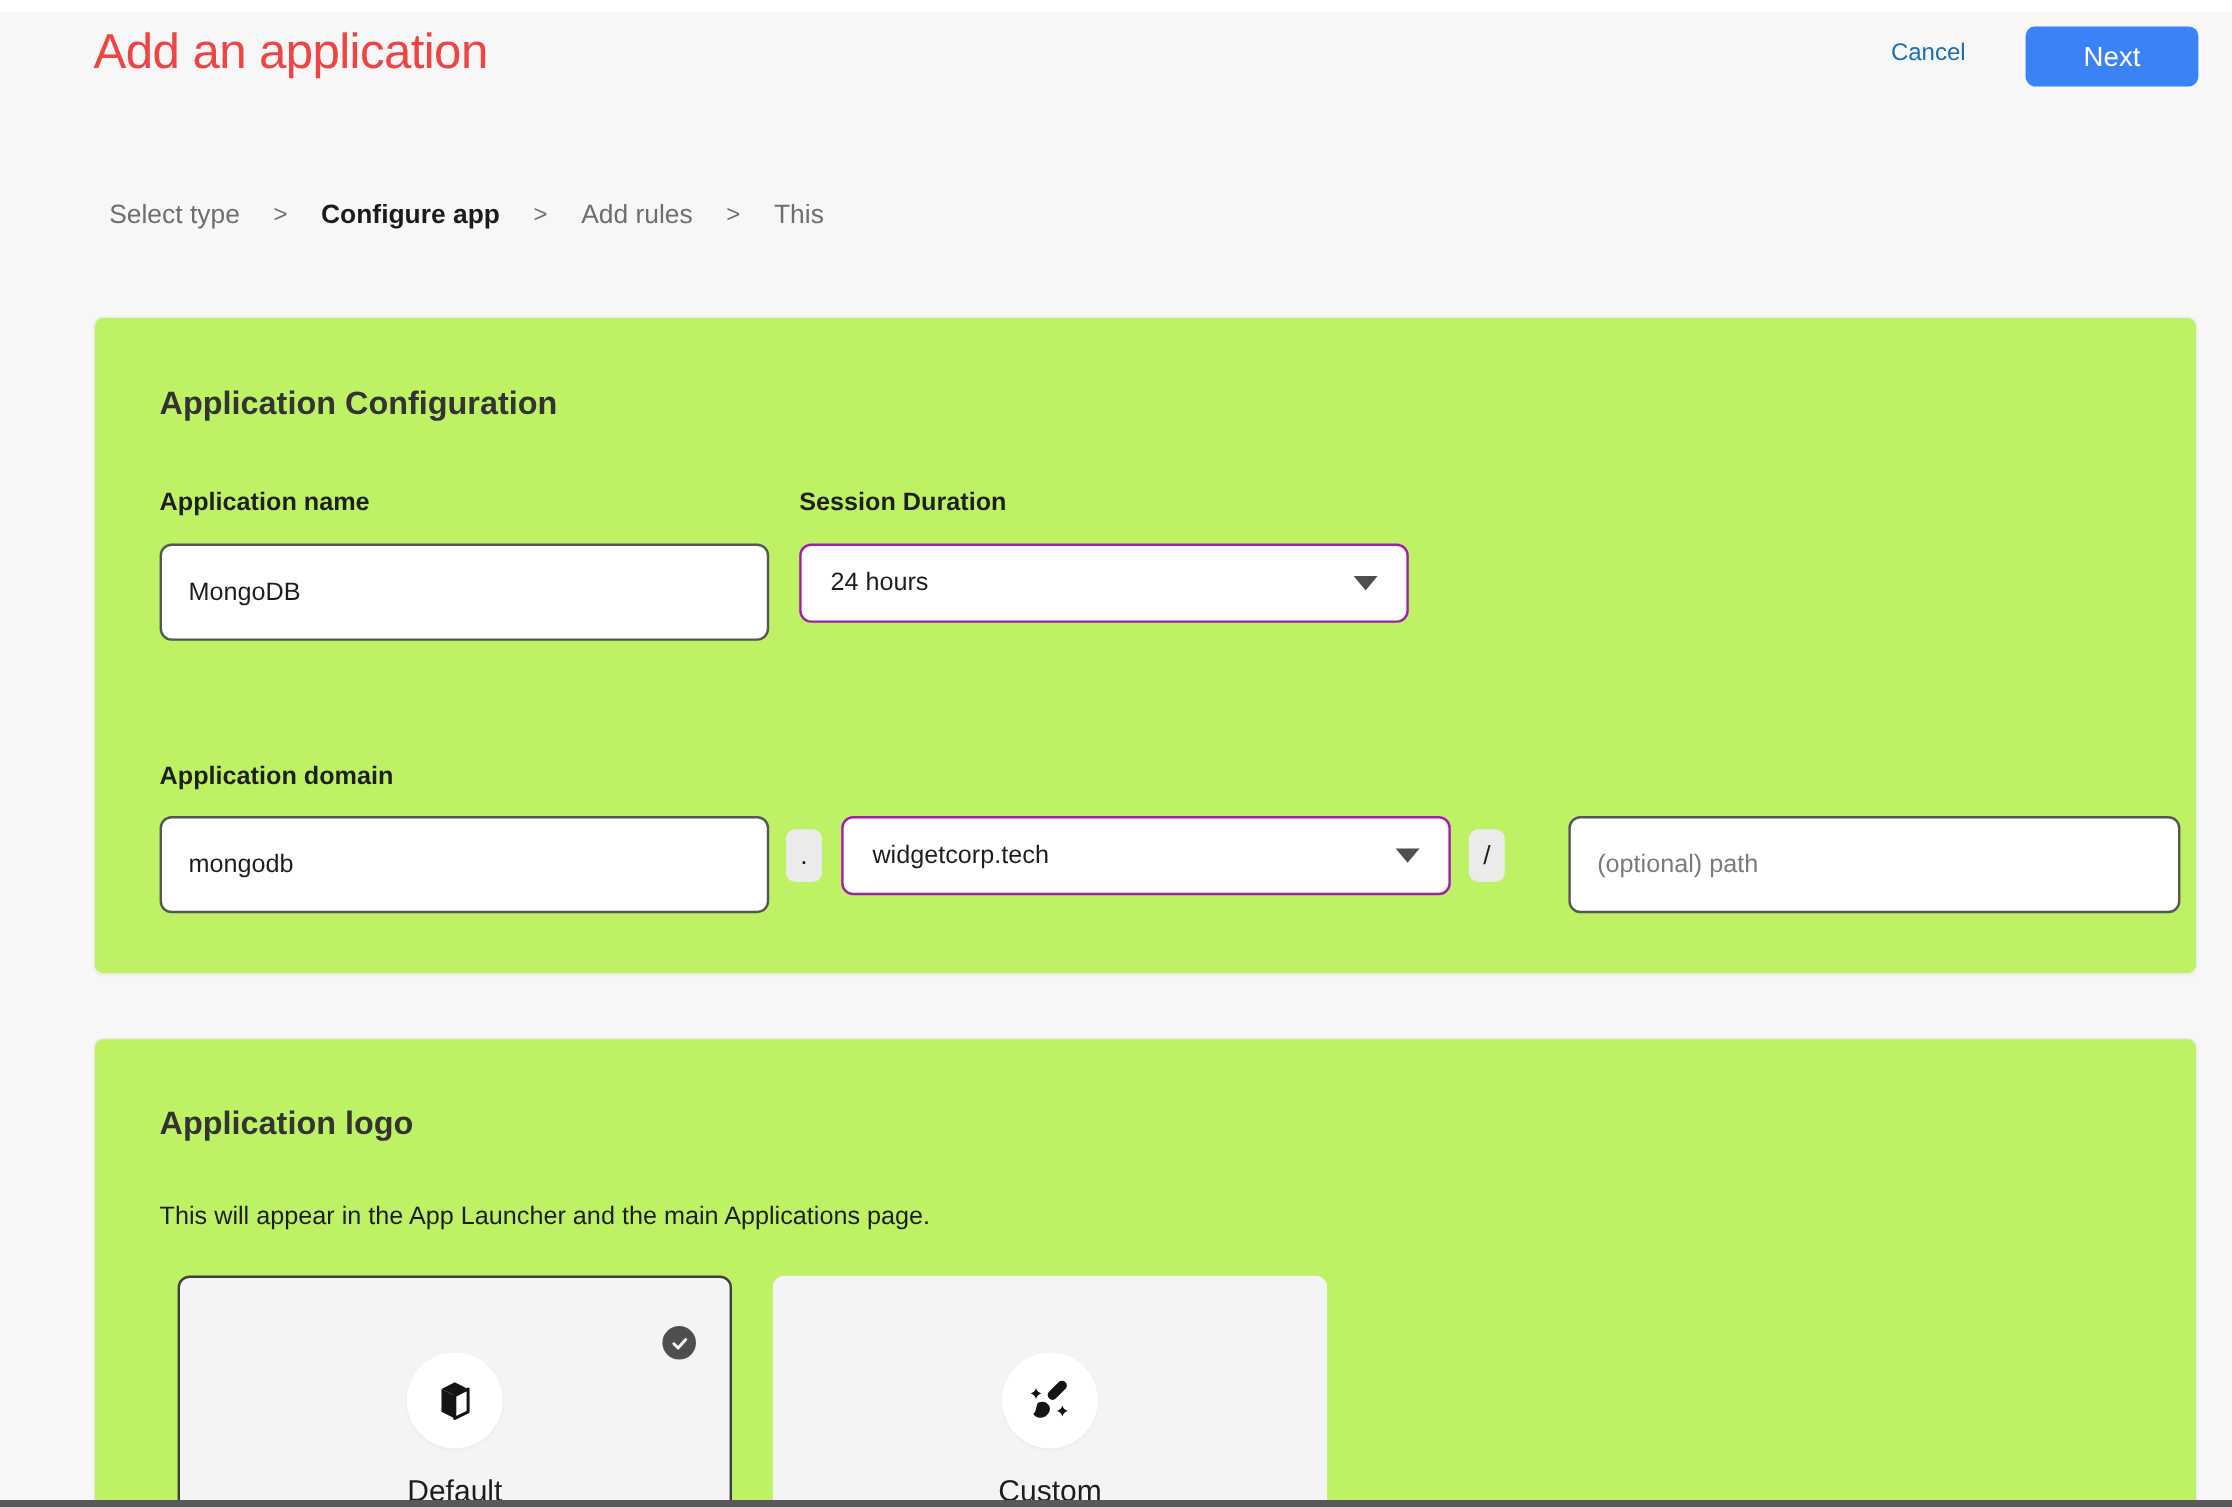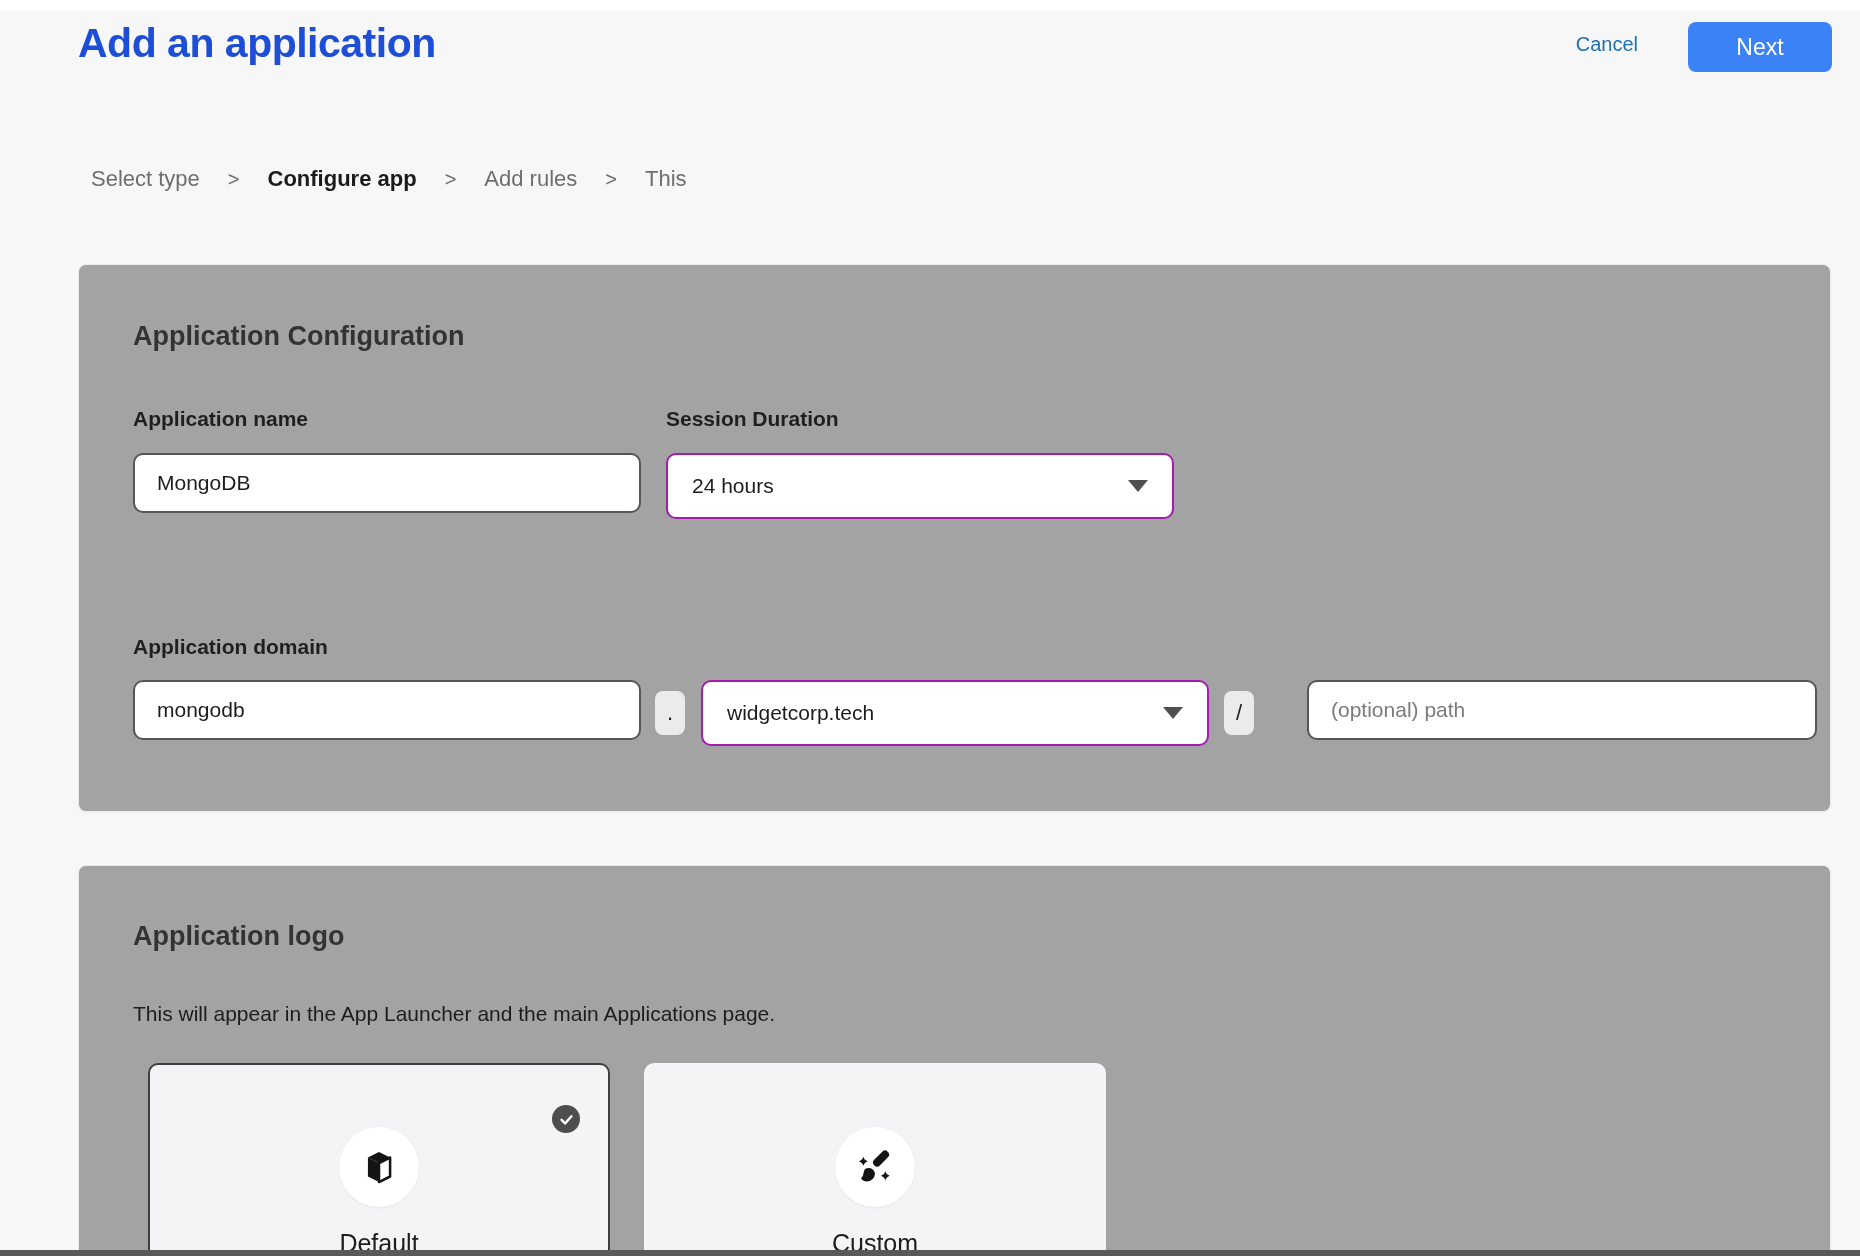--- a/index.html
+++ b/index.html
@@ -5,40 +5,40 @@
   * { margin:0; padding:0; box-sizing:border-box; }
   html,body { background:#f7f7f8; }
   #screen {
     position:relative; width:1860px; height:1256px; overflow:hidden;
     background:#f7f7f8; font-family:"Liberation Sans","DejaVu Sans",sans-serif;
     color:#1d1d1f;
   }
   .top-edge { position:absolute; left:0; top:0; width:1860px; height:10px; background:#ffffff; }
   .bottom-edge { position:absolute; left:0; top:1250px; width:1860px; height:6px; background:#59595b; }
 
-  .page-title { position:absolute; left:78px; top:20px; font-size:41px; font-weight:700; color:#1d4ed8; letter-spacing:-.5px; }
+  .page-title { position:absolute; left:78px; top:20px; font-size:41px; font-weight:400; color:#ef4444; letter-spacing:-.5px; }
   .cancel-link { position:absolute; top:33px; right:222px; font-size:20px; color:#1a70b2; cursor:pointer; background:none; border:none; font-family:inherit; }
   .next-btn { position:absolute; top:22px; left:1688px; width:144px; height:50px; background:#3b82f6; color:#fff;
     border:none; border-radius:8px; font-size:23px; font-family:inherit; cursor:pointer; }
 
   .breadcrumb { position:absolute; left:91px; top:166px; display:flex; align-items:center; gap:28px; font-size:22px; }
   .crumb { color:#6e6e72; cursor:pointer; }
   .crumb.active { color:#1b1b1b; font-weight:700; }
   .crumb-sep { color:#6e6e72; font-size:20px; }
 
-  .card { position:absolute; left:78px; width:1753px; background:#a3a3a3; border:1px solid #ececee;
+  .card { position:absolute; left:78px; width:1753px; background:#bef264; border:1px solid #ececee;
     border-radius:8px; box-shadow:0 1px 2px rgba(0,0,0,.04); }
   #card-config { top:264px; height:548px; }
   #card-logo { top:865px; height:545px; }
 
   .card-heading { position:absolute; left:54px; font-size:27px; font-weight:700; color:#333; }
   .field-label { position:absolute; font-size:21px; font-weight:700; color:#1f1f1f; }
 
   .text-input {
-    position:absolute; height:60px; border:2px solid #565656; border-radius:10px; background:#fff;
+    position:absolute; height:81px; border:2px solid #565656; border-radius:10px; background:#fff;
     font-size:21px; color:#1d1d1d; padding:13px 22px; font-family:inherit; outline:none;
   }
   .text-input::placeholder { color:#7b7b7b; }
 
   .select-box {
     position:absolute; height:66px; border:2px solid #a21caf; border-radius:10px; background:#fff;
     display:flex; align-items:center; justify-content:space-between; padding:0 24px; cursor:pointer;
     font-size:21px; color:#1d1d1d;
   }
   .caret { width:0; height:0; border-left:10px solid transparent; border-right:10px solid transparent;

